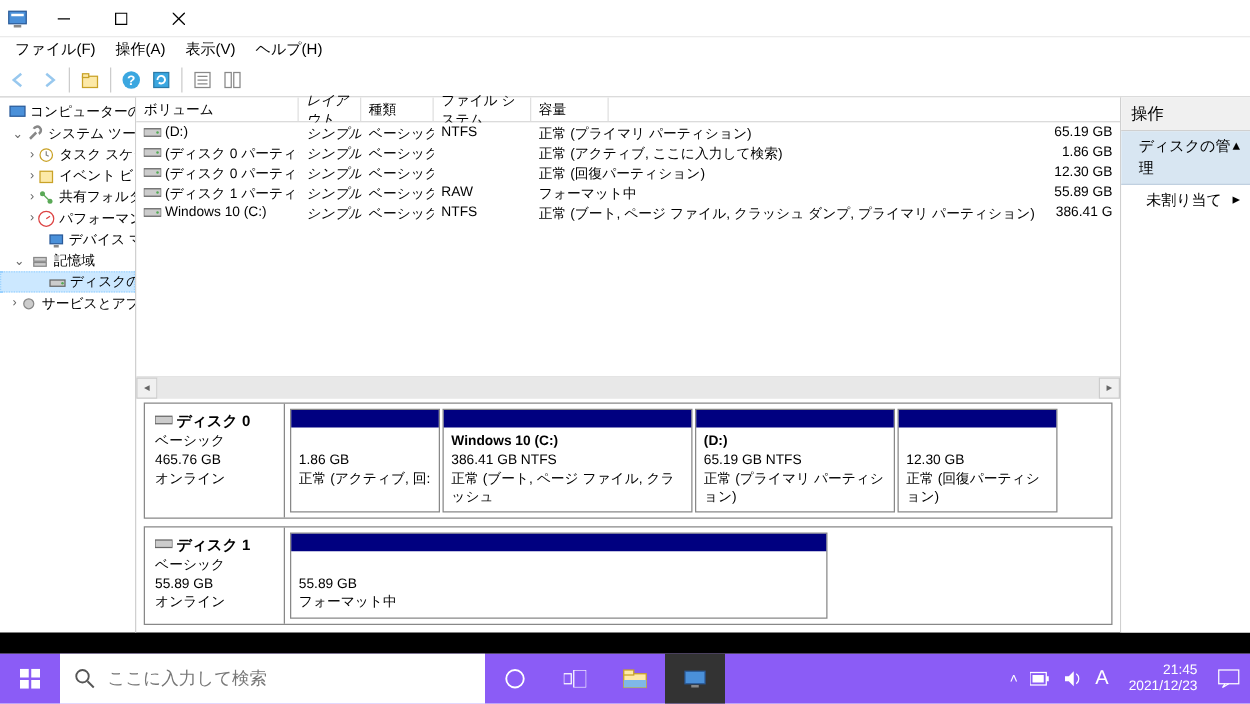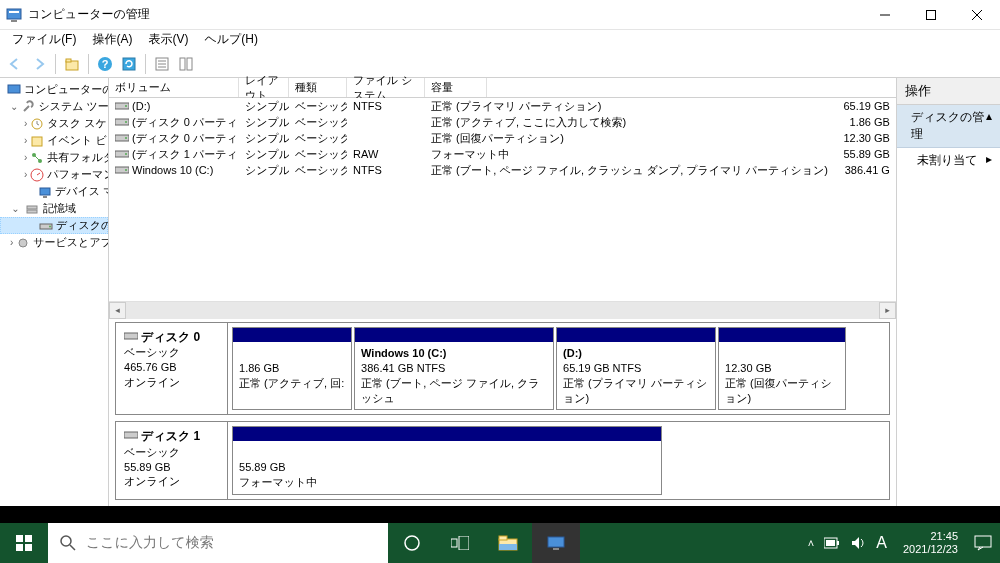--- a/index.html
+++ b/index.html
@@ -36,21 +36,21 @@
 .center { flex: 1; display: flex; flex-direction: column; border-right: 1px solid #d0d0d0; }
 
 
 .vol-header { display: flex; background: #fff; border-bottom: 1px solid #d0d0d0; height: 20px; font-size:11px; }
 .vol-header > div { border-right: 1px solid #e0e0e0; padding: 2px 6px; height:100%; display:flex; align-items:center; }
 .vol-list { background: #fff; }
 .vol-row { display: flex; height: 16px; align-items: center; font-size:11px; }
 .vol-row > div { padding: 0 6px; white-space: nowrap; overflow: hidden; }
 .vol-icon { width:14px; display:inline-flex; }
 .col-vol { width: 130px; display:flex; align-items:center; gap:3px; }
-.col-layout { width: 50px; }
+.col-layout { width: 50px; font-style: italic; }
 .col-type { width: 58px; }
 .col-fs { width: 78px; }
 .col-status { flex: 1; }
 .col-cap { width: 62px; text-align: right; }
 
 .hscroll { height: 17px; background: #f0f0f0; display:flex; align-items:center; margin-top: auto; border-top:1px solid #e0e0e0;}
 .hscroll .arrow { width:17px; height:17px; background:#f0f0f0; border:1px solid #ccc; display:flex; align-items:center; justify-content:center; font-size:9px; color:#666;}
 .hscroll .track { flex:1; background:#e8e8e8; height:17px; }
 
 
@@ -68,42 +68,41 @@
 .legend { padding: 4px 8px; font-size: 11px; display:flex; gap:12px; border-top:1px solid #d0d0d0; margin-top:2px;}
 .legend-sw { width: 10px; height: 10px; display: inline-block; border:1px solid #333; vertical-align:middle; margin-right:3px; }
 
 
 .actions { width: 167px; background: #fff; }
 .actions-header { background: #f0f0f0; padding: 4px 8px; font-size: 13px; border-bottom:1px solid #d0d0d0; }
 .action-sel { background: #d8e6f2; padding: 4px 8px 4px 14px; font-size: 12px; display:flex; justify-content:space-between; border-bottom:1px solid #c0d0e0;}
 .action-item { padding: 4px 8px 4px 20px; font-size: 12px; display:flex; justify-content:space-between; }
 
 
-.taskbar { position:absolute; bottom:0; left:0; right:0; height: 40px; background: #14532d; display: flex; align-items: center; color: #fff; }
+.taskbar { position:absolute; bottom:0; left:0; right:0; height: 40px; background: #8b5cf6; display: flex; align-items: center; color: #fff; }
 .start { width: 48px; height: 40px; display:flex; align-items:center; justify-content:center; }
 .search { flex: 0 0 340px; height: 40px; background: #fff; color: #777; display: flex; align-items: center; padding: 0 12px; gap: 10px; font-size: 14px; }
 .task-icon { width: 48px; height: 40px; display: flex; align-items: center; justify-content: center; }
 .task-spacer { flex: 1; }
 .tray { display: flex; align-items: center; padding: 0 8px; gap: 10px; color:#fff; font-size:11px; }
 .clock { text-align: right; line-height: 1.2; font-size: 11px; padding:0 6px;}
 
 svg { display:block; }
 </style>
 </head>
 <body>
 
 <div class="titlebar">
   <span class="icon">
     <svg width="16" height="16" viewBox="0 0 16 16">
         <rect x="1" y="2" width="14" height="10" fill="#4a90d9" stroke="#2a5a99"></rect>
         <rect x="3" y="4" width="10" height="2" fill="#fff"></rect>
         <rect x="5" y="13" width="6" height="2" fill="#888"></rect>
       </svg>
   </span>
-  <span class="title">コンピューターの管理</span>
   <div class="win-btns">
     <div class="win-btn">
         <svg width="10" height="10">
           <line x1="0" y1="5" x2="10" y2="5" stroke="#000"></line>
         </svg>
       </div>
     <div class="win-btn">
         <svg width="10" height="10">
           <rect x="0.5" y="0.5" width="9" height="9" fill="none" stroke="#000"></rect>
         </svg>

